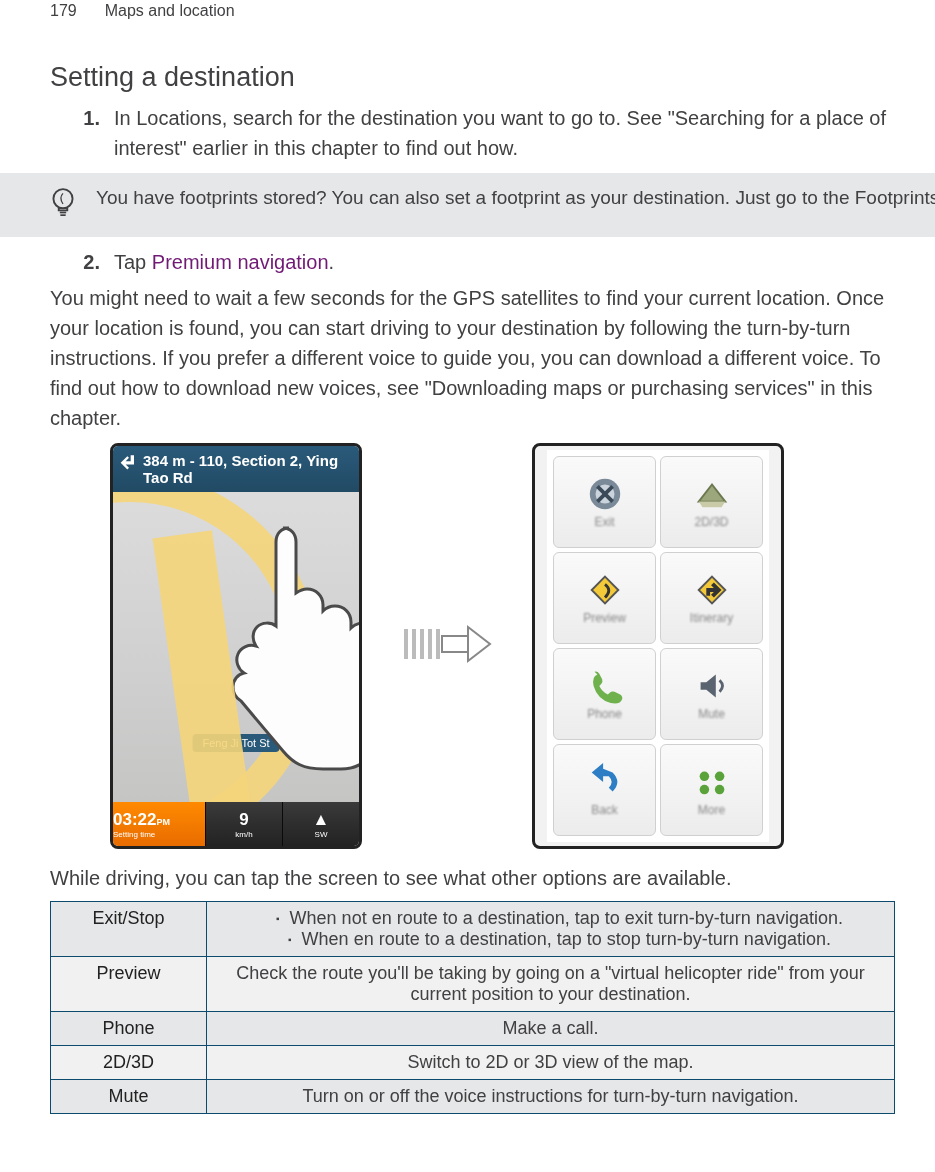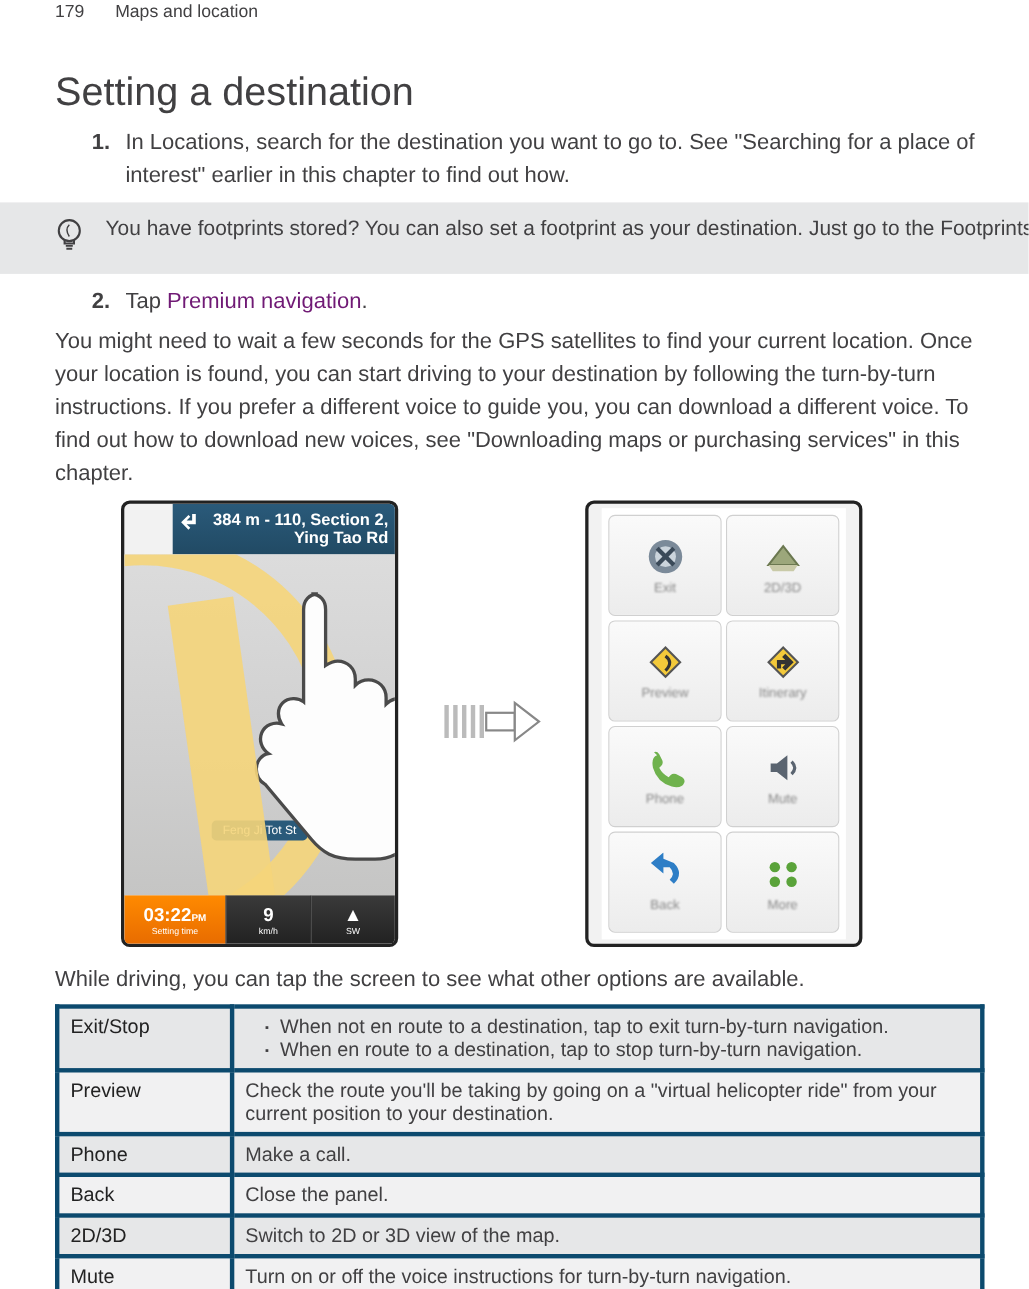--- a/index.html
+++ b/index.html
@@ -17,21 +17,21 @@
   .header {
     display: flex;
     align-items: baseline;
     gap: 28px;
     padding-top: 2px;
     font-size: 16px;
     color: #414042;
   }
   .header .page-num { font-weight: 400; }
   .section-title {
-    font-size: 36px;
+    font-size: 27px;
     font-weight: 300;
     margin: 42px 0 10px 0;
     color: #414042;
   }
   .ol { margin: 0; padding: 0; }
   .ol-item {
     display: flex;
     gap: 14px;
     font-size: 20px;
     line-height: 1.5;
@@ -80,24 +80,23 @@
     background: #f2f2f2;
     position: relative;
     overflow: hidden;
   }
   
   .p1-direction {
     background: linear-gradient(#2a5a7a,#214a64);
     color: #fff;
     font-weight: 600;
     font-size: 15px;
-    text-align: right;
+    text-align: left;
     padding: 6px 6px 6px 30px;
     position: relative;
-    margin-left: 44px;
   }
   .p1-direction .arrow-turn {
     position:absolute; left:6px; top:6px; width:20px; height:20px;
   }
   .p1-road {
     position: absolute;
     top: 46px; bottom: 44px; left:0; right:0;
     background: linear-gradient(#dcdcdc 0%, #cfcfcf 60%, #c5c5c4 100%);
     overflow:hidden;
   }
@@ -132,21 +131,21 @@
     padding:3px 10px;
     border-radius:4px;
     white-space:nowrap;
   }
   .p1-status{
     position:absolute; bottom:0; left:0; right:0; height:44px;
     display:flex; color:#fff;
   }
   .p1-status .time{
     flex:0 0 92px; background:linear-gradient(#ff8a00,#e86c00);
-    display:flex; flex-direction:column; align-items:center; justify-content:center;
+    display:flex; flex-direction:column; align-items:flex-start; justify-content:center;
   }
   .p1-status .time .t{font-size:17px; font-weight:700;}
   .p1-status .time .lbl{font-size:8px;}
   .p1-status .cell{
     flex:1; background:linear-gradient(#3a3a3a,#222);
     display:flex; flex-direction:column; align-items:center; justify-content:center;
     border-left:1px solid #0a0a0a;
   }
   .p1-status .cell .v{font-size:17px; font-weight:600;}
   .p1-status .cell .l{font-size:8px;}
@@ -176,23 +175,24 @@
     font-size: 20px;
     line-height: 1.5;
     margin: 14px 0 8px 0;
   }
   table.opts {
     width: 100%;
     border-collapse: collapse;
     font-size: 18px;
   }
   table.opts td {
-    border: 4px solid #0c4a6e;
+    border: 1px solid #0c4a6e;
     padding: 6px 10px;
     vertical-align: top;
+    text-align: center;
   }
   table.opts tr:nth-child(odd) td { background: #e6e7e8; }
   table.opts tr:nth-child(even) td { background: #f1f1f2; }
   table.opts td.label { font-weight: 500; width: 135px; color:#222;}
   table.opts ul { margin:0; padding-left: 18px; list-style: none;}
   table.opts ul li::before{
     content:"▪"; font-size:10px; margin-right:10px; position:relative; top:-2px;
   }
 </style>
 </head>
@@ -382,24 +382,20 @@
     </tr>
     <tr>
       <td class="label">Preview</td>
       <td>Check the route you'll be taking by going on a "virtual helicopter ride" from your current position to your destination.</td>
     </tr>
     <tr>
       <td class="label">Phone</td>
       <td>Make a call.</td>
     </tr>
     <tr>
-      <td class="label">Back</td>
-      <td>Close the panel.</td>
-    </tr>
-    <tr>
       <td class="label">2D/3D</td>
       <td>Switch to 2D or 3D view of the map.</td>
     </tr>
     <tr>
       <td class="label">Mute</td>
       <td>Turn on or off the voice instructions for turn-by-turn navigation.</td>
     </tr>
 
   </tbody>
     </table>

